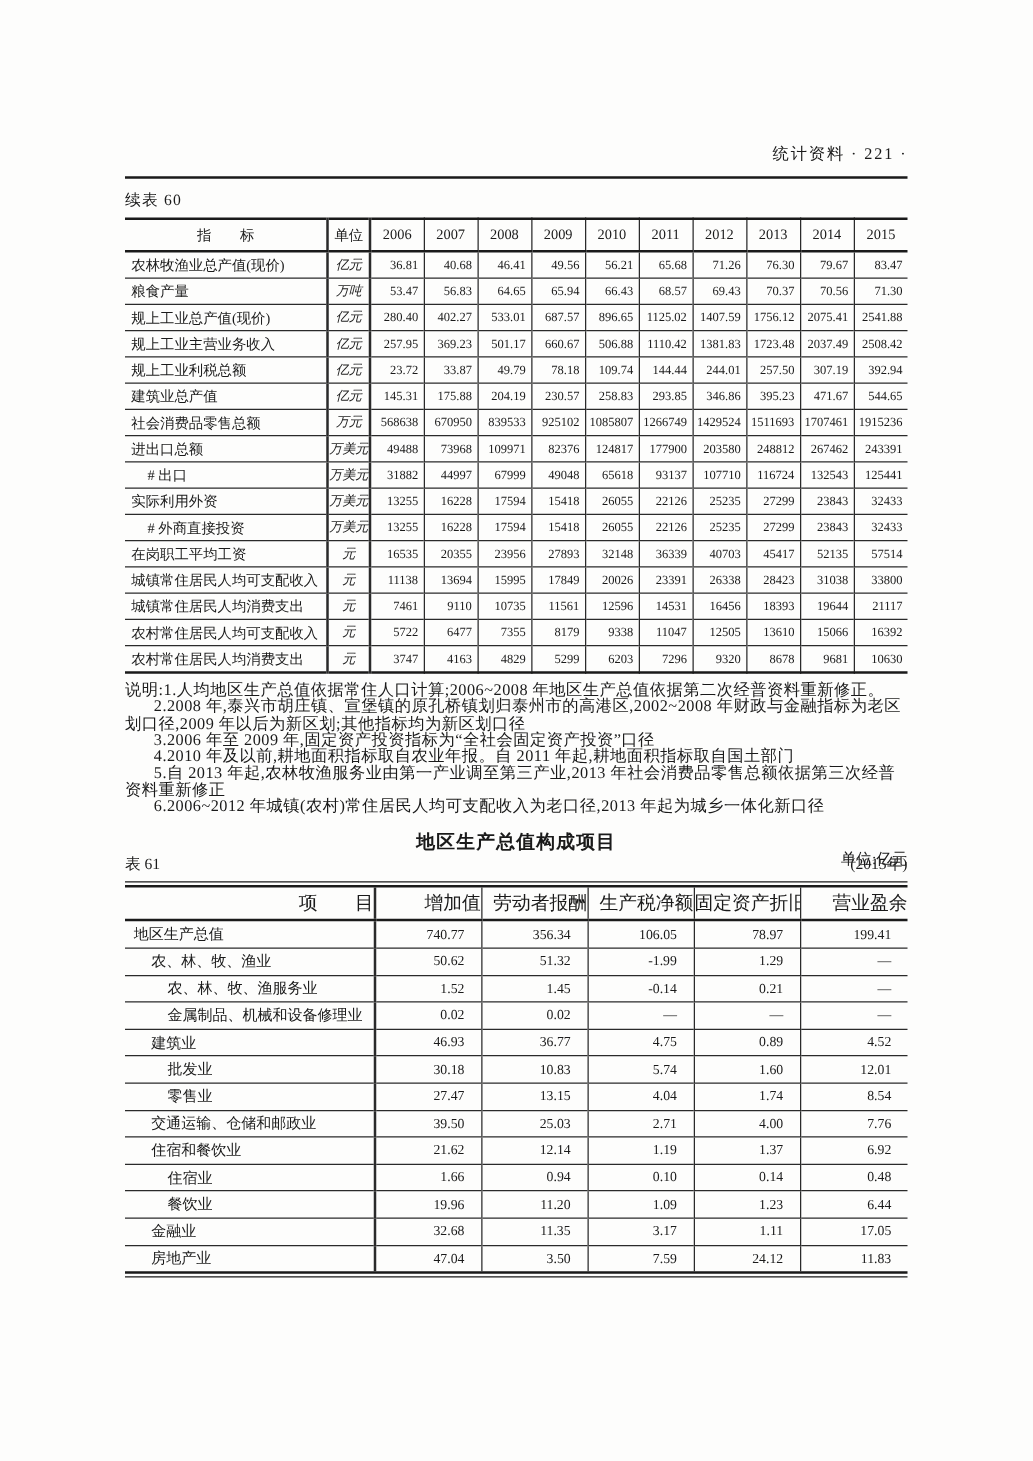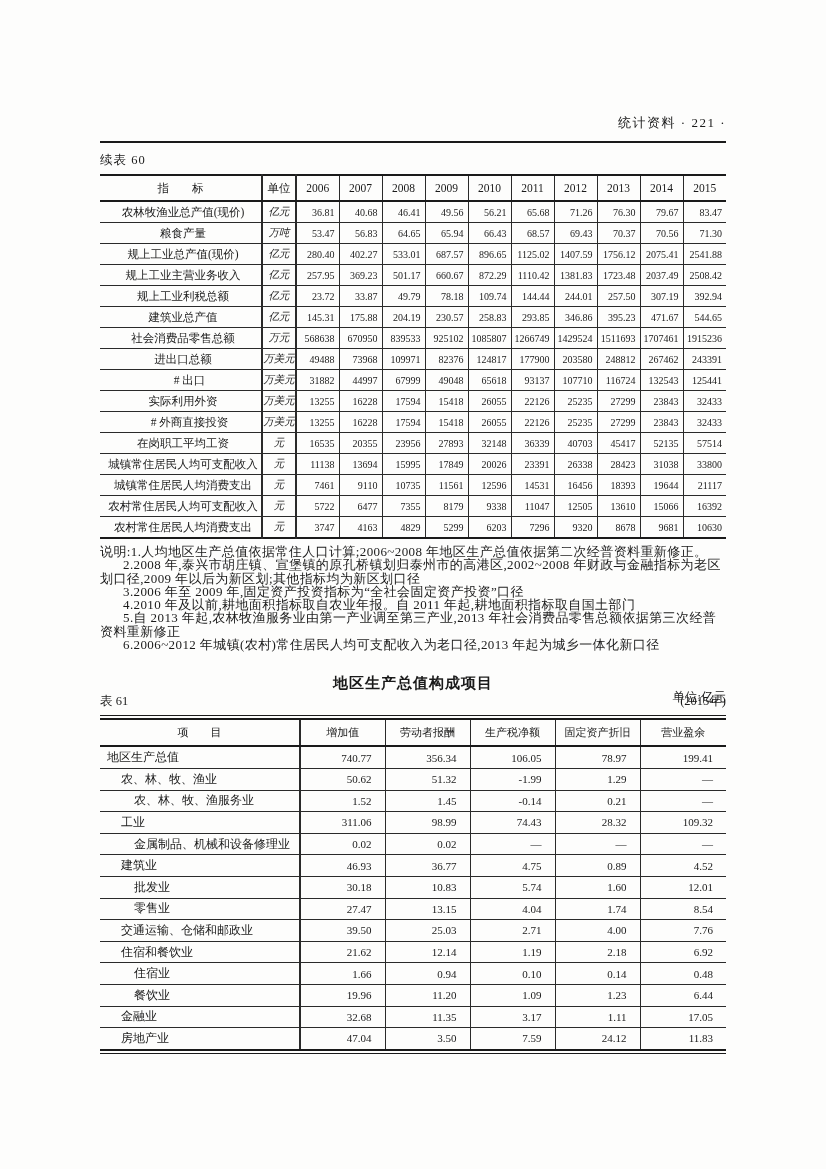--- a/index.html
+++ b/index.html
@@ -16,41 +16,41 @@
   table{border-collapse:collapse;width:626px;table-layout:fixed;}
   th,td{padding:0;overflow:hidden;white-space:nowrap;}
 
   
   #table60{margin-top:5px;border-top:2px solid #1a1a1a;border-bottom:2px solid #1a1a1a;}
   #table60 th{height:24px;border-bottom:2px solid #1a1a1a;font-weight:normal;font-size:11.5px;text-align:center;}
   #table60 td{height:20px;font-size:10px;}
   #table60 tr+tr td{border-top:1px solid #2a2a2a;}
   #table60 th+th,#table60 td+td{border-left:1px solid #2a2a2a;}
   #table60 .b2{border-left-width:2px;}
-  #table60 td.ind{font-size:11.5px;padding-left:5px;text-align:center;}
+  #table60 td.ind{font-size:11.5px;padding-left:5px;text-align:left;}
   #table60 td.ind1{padding-left:18px;}
   #table60 td.unit{font-size:10.5px;text-align:center;font-style:italic;}
   #table60 td.num{text-align:right;padding-right:4px;}
 
   
   .notes{margin-top:6px;font-size:13px;line-height:13.3px;letter-spacing:0.4px;}
   .notes .line{white-space:nowrap;}
   .notes .indent1{padding-left:23px;}
 
   
-  .t61-title{margin-top:23px;text-align:center;font-size:15px;font-weight:bold;
+  .t61-title{margin-top:13px;text-align:center;font-size:15px;font-weight:bold;
     font-family:"DejaVu Sans","Liberation Sans",sans-serif;letter-spacing:1px;}
   .t61-capline{position:relative;margin-top:0;height:18px;font-size:12.5px;}
   .t61-capline .left{position:absolute;left:0;top:0;}
   .t61-capline .center{position:absolute;left:0;right:0;top:0;text-align:right;}
   .t61-capline .right{position:absolute;right:0;top:-4px;}
   .dbl-rule{margin-top:4px;height:2px;border-top:1px solid #1a1a1a;border-bottom:2px solid #1a1a1a;}
   .dbl-rule-b{height:2px;border-top:2px solid #1a1a1a;border-bottom:1px solid #1a1a1a;}
 
-  #table61 th{height:25px;border-bottom:2px solid #1a1a1a;font-weight:normal;font-size:11px;text-align:center;}
+  #table61 th{height:25px;border-bottom:2px solid #1a1a1a;font-weight:normal;font-size:15px;text-align:right;}
   #table61 td{height:20.6px;font-size:11px;}
   #table61 tr+tr td{border-top:1px solid #2a2a2a;}
   #table61 th+th,#table61 td+td{border-left:1px solid #2a2a2a;}
   #table61 .b2{border-left-width:2px;}
   #table61 td.item{font-size:12px;text-align:left;padding-left:7px;}
   #table61 td.item.ind1{padding-left:21px;}
   #table61 td.item.ind2{padding-left:34px;}
   #table61 td.num{text-align:right;padding-right:13px;}
 </style>
 </head>
@@ -136,21 +136,21 @@
           <td class="num">2075.41</td>
           <td class="num">2541.88</td>
         </tr>
         <tr>
           <td class="ind ind0">规上工业主营业务收入</td>
           <td class="unit b2">亿元</td>
           <td class="num b2">257.95</td>
           <td class="num">369.23</td>
           <td class="num">501.17</td>
           <td class="num">660.67</td>
-          <td class="num">872.29</td>
+          <td class="num">506.88</td>
           <td class="num">1110.42</td>
           <td class="num">1381.83</td>
           <td class="num">1723.48</td>
           <td class="num">2037.49</td>
           <td class="num">2508.42</td>
         </tr>
         <tr>
           <td class="ind ind0">规上工业利税总额</td>
           <td class="unit b2">亿元</td>
           <td class="num b2">23.72</td>
@@ -378,28 +378,20 @@
         </tr>
         <tr>
           <td class="item ind2">农、林、牧、渔服务业</td>
           <td class="num b2">1.52</td>
           <td class="num">1.45</td>
           <td class="num">-0.14</td>
           <td class="num">0.21</td>
           <td class="num">—</td>
         </tr>
         <tr>
-          <td class="item ind1">工业</td>
-          <td class="num b2">311.06</td>
-          <td class="num">98.99</td>
-          <td class="num">74.43</td>
-          <td class="num">28.32</td>
-          <td class="num">109.32</td>
-        </tr>
-        <tr>
           <td class="item ind2">金属制品、机械和设备修理业</td>
           <td class="num b2">0.02</td>
           <td class="num">0.02</td>
           <td class="num">—</td>
           <td class="num">—</td>
           <td class="num">—</td>
         </tr>
         <tr>
           <td class="item ind1">建筑业</td>
           <td class="num b2">46.93</td>
@@ -430,21 +422,21 @@
           <td class="num">25.03</td>
           <td class="num">2.71</td>
           <td class="num">4.00</td>
           <td class="num">7.76</td>
         </tr>
         <tr>
           <td class="item ind1">住宿和餐饮业</td>
           <td class="num b2">21.62</td>
           <td class="num">12.14</td>
           <td class="num">1.19</td>
-          <td class="num">2.18</td>
+          <td class="num">1.37</td>
           <td class="num">6.92</td>
         </tr>
         <tr>
           <td class="item ind2">住宿业</td>
           <td class="num b2">1.66</td>
           <td class="num">0.94</td>
           <td class="num">0.10</td>
           <td class="num">0.14</td>
           <td class="num">0.48</td>
         </tr>

